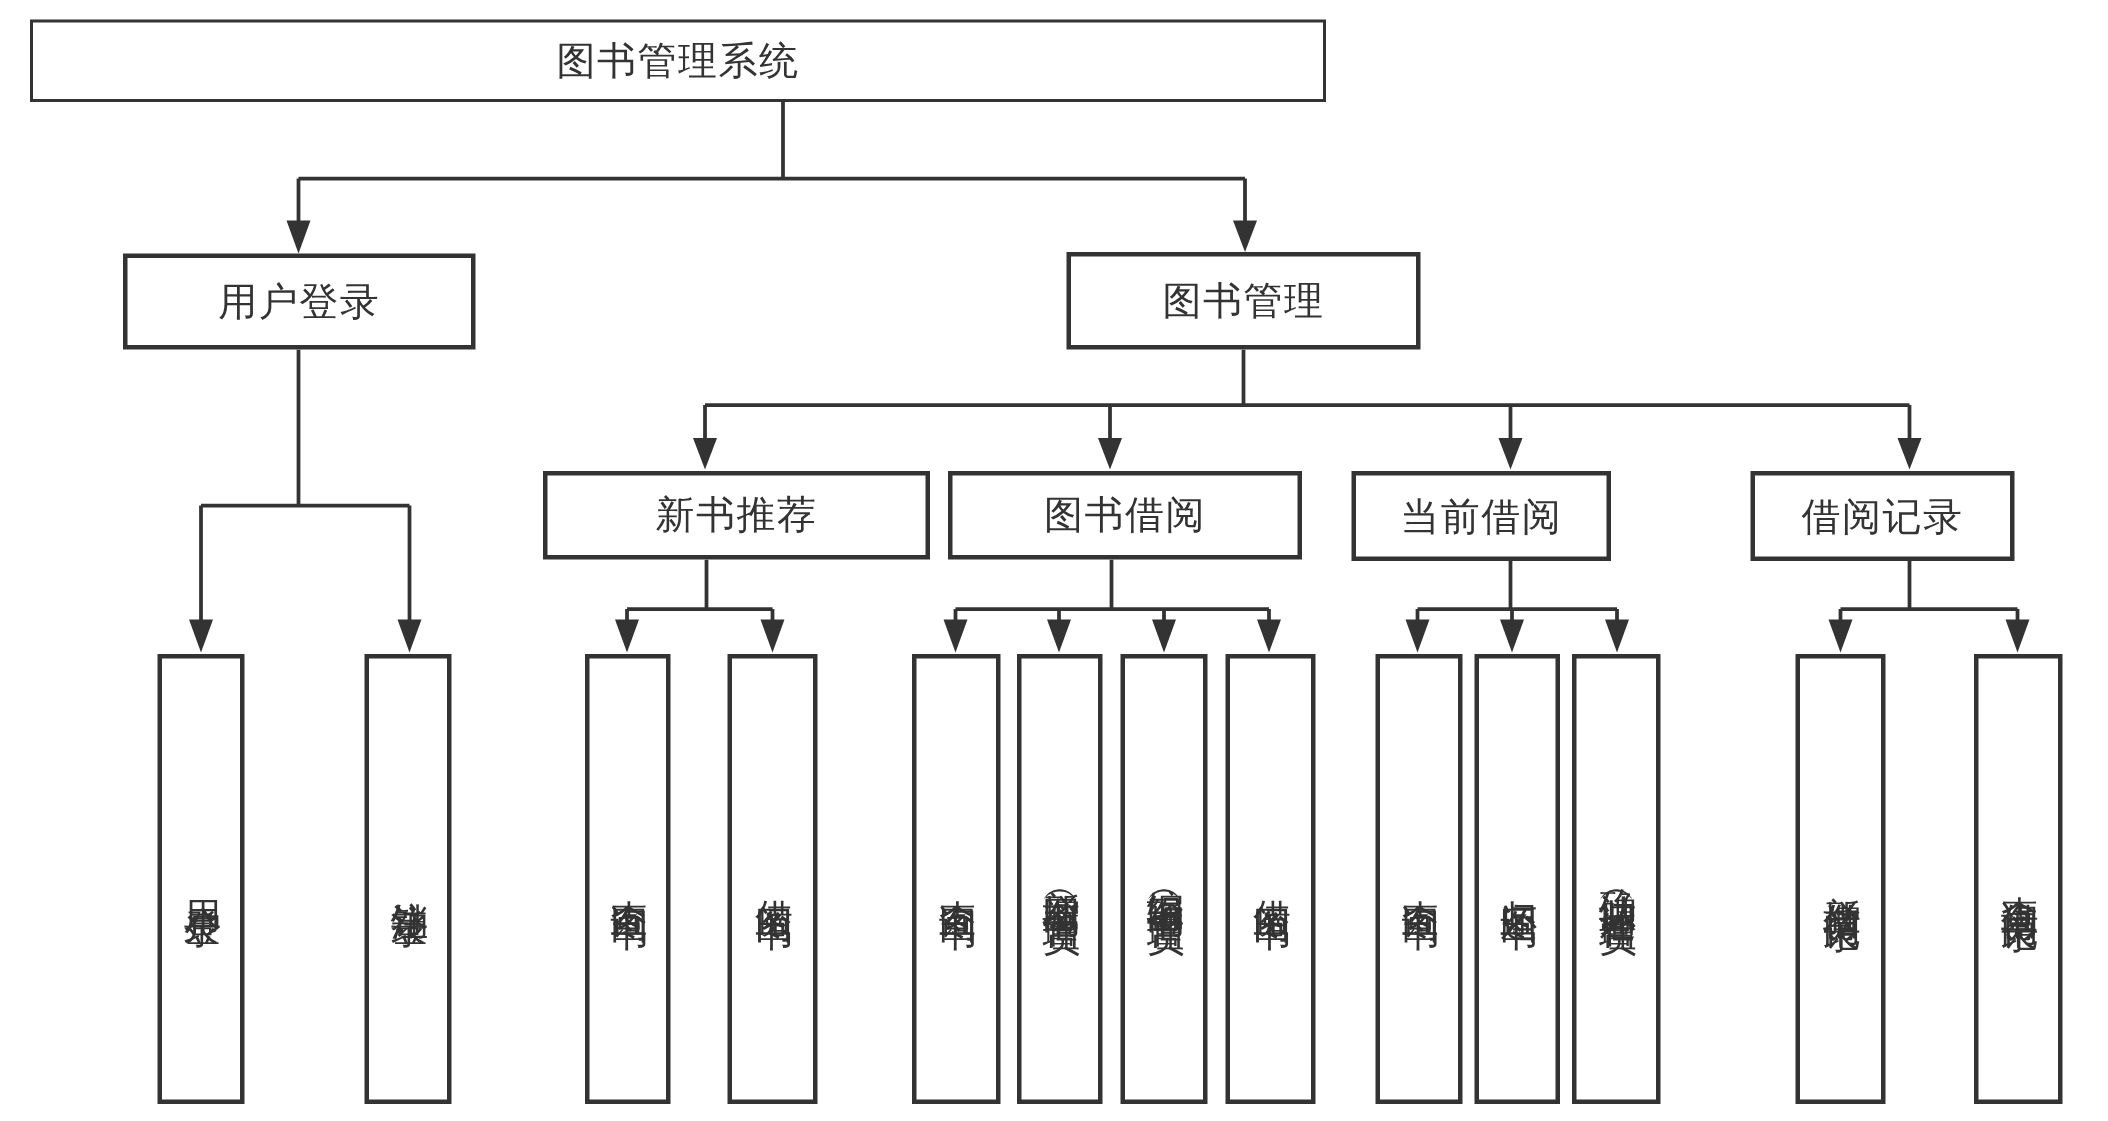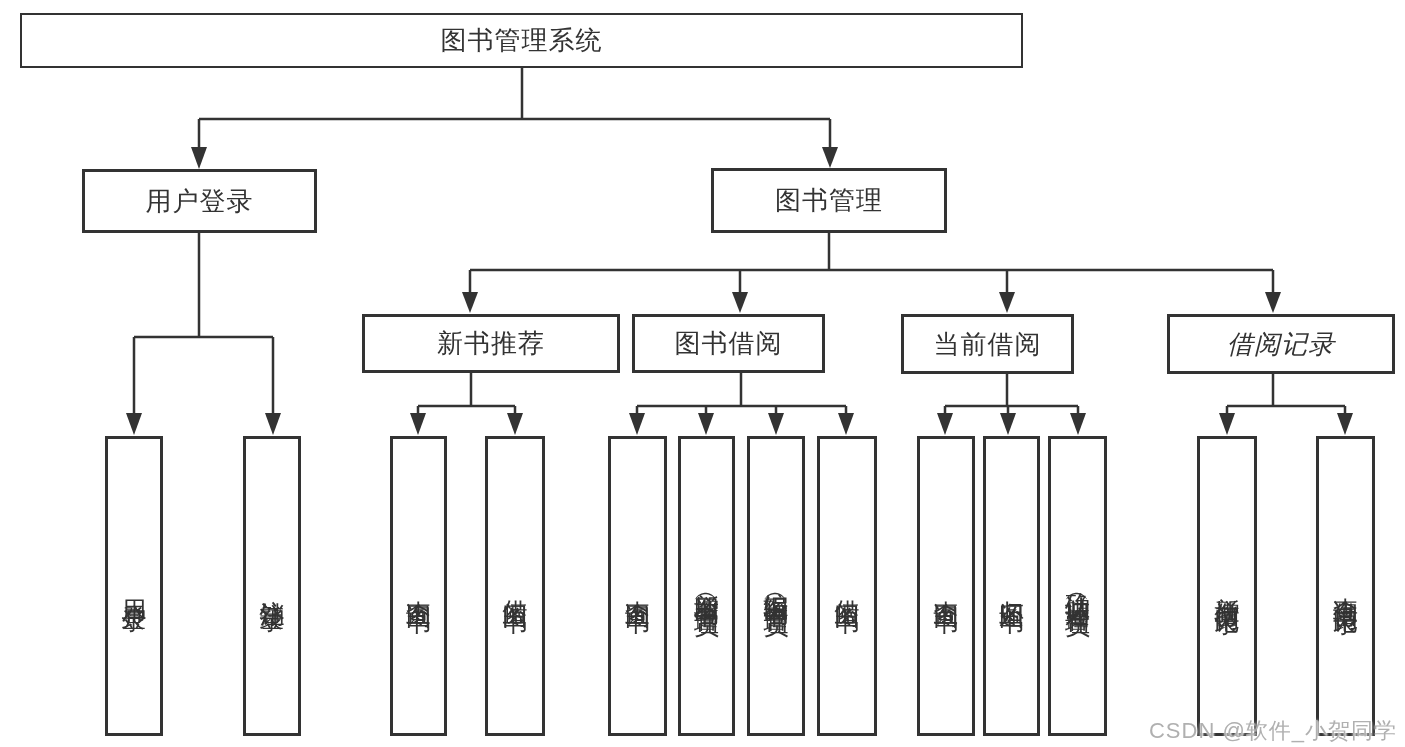--- a/index.html
+++ b/index.html
@@ -128,43 +128,42 @@
       <path class="arrowhead" d="M1070 413 L1086 413 L1078 435 Z"></path>
     </g>
 
     <g>
       <path class="edge" d="M1273 374 V406 M1227 406 H1345 M1227 406 V414 M1345 406 V414"></path>
       <path class="arrowhead" d="M1219 413 L1235 413 L1227 435 Z"></path>
       <path class="arrowhead" d="M1337 413 L1353 413 L1345 435 Z"></path>
     </g>
   </svg>
 
-  <div class="hbox root" style="left:20px; top:13px; width:1003px; height:55px;">图书管理系统</div>
+  <div class="hbox root" style="left:20px; top:13px; width:864px; height:55px;">图书管理系统</div>
 
   <div class="hbox" style="left:82px; top:169px; width:235px; height:64px;">用户登录</div>
   <div class="hbox" style="left:711px; top:168px; width:236px; height:65px;">图书管理</div>
 
   <div class="hbox" style="left:362px; top:314px; width:258px; height:59px;">新书推荐</div>
-  <div class="hbox" style="left:632px; top:314px; width:193px; height:59px;">图书借阅</div>
+  <div class="hbox" style="left:632px; top:314px; width:236px; height:59px;">图书借阅</div>
   <div class="hbox" style="left:901px; top:314px; width:173px; height:60px;">当前借阅</div>
-  <div class="hbox" style="left:1167px; top:314px; width:228px; height:60px;font-style:italic;">借阅记录</div>
+  <div class="hbox" style="left:1167px; top:314px; width:176px; height:60px;">借阅记录</div>
 
   <div class="vbox" style="left:105px; width:58px;">用户登录</div>
   <div class="vbox" style="left:243px; width:58px;">注销登录</div>
 
   <div class="vbox" style="left:390px; width:57px;">查询图书</div>
   <div class="vbox" style="left:485px; width:60px;">借阅图书</div>
 
   <div class="vbox" style="left:608px; width:59px;">查询图书</div>
   <div class="vbox" style="left:678px; width:57px;">新增图书（管理员）</div>
   <div class="vbox" style="left:747px; width:58px;">编辑图书（管理员）</div>
   <div class="vbox" style="left:817px; width:60px;">借阅图书</div>
 
   <div class="vbox" style="left:917px; width:58px;">查询图书</div>
   <div class="vbox" style="left:983px; width:57px;">归还图书</div>
   <div class="vbox" style="left:1048px; width:59px;">确认归还（管理员）</div>
 
   <div class="vbox" style="left:1197px; width:60px;">新增借阅记录</div>
   <div class="vbox" style="left:1316px; width:59px;">查询借阅记录</div>
 
-  <div class="watermark">CSDN @软件_小贺同学</div>
 
 </div>
 
 </body></html>

